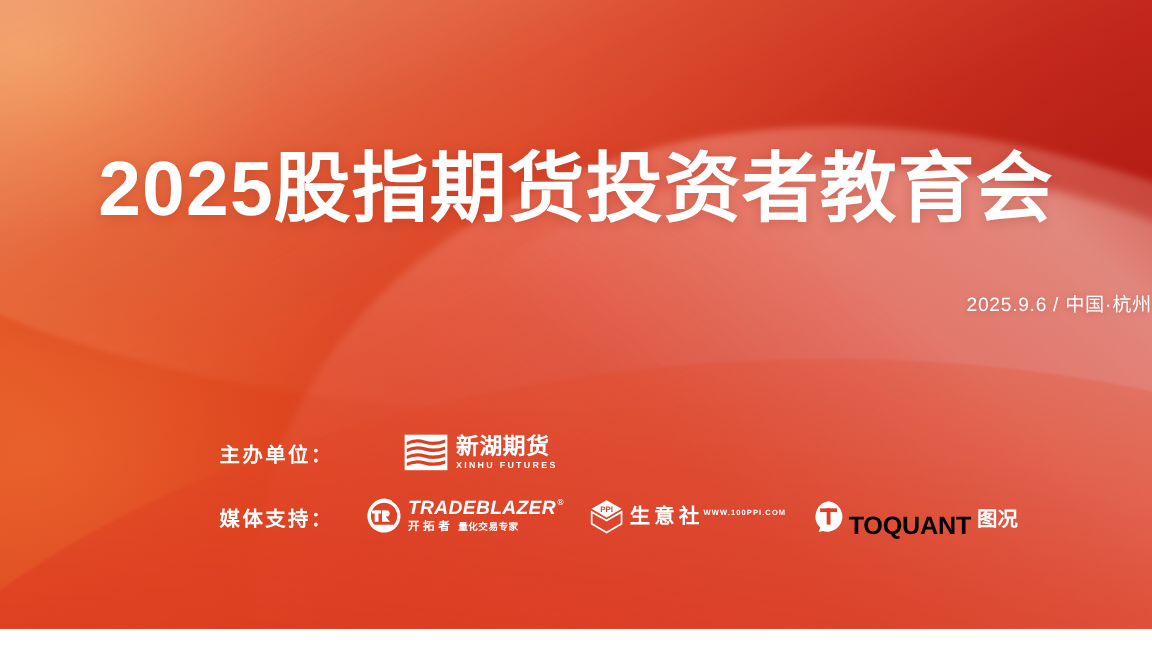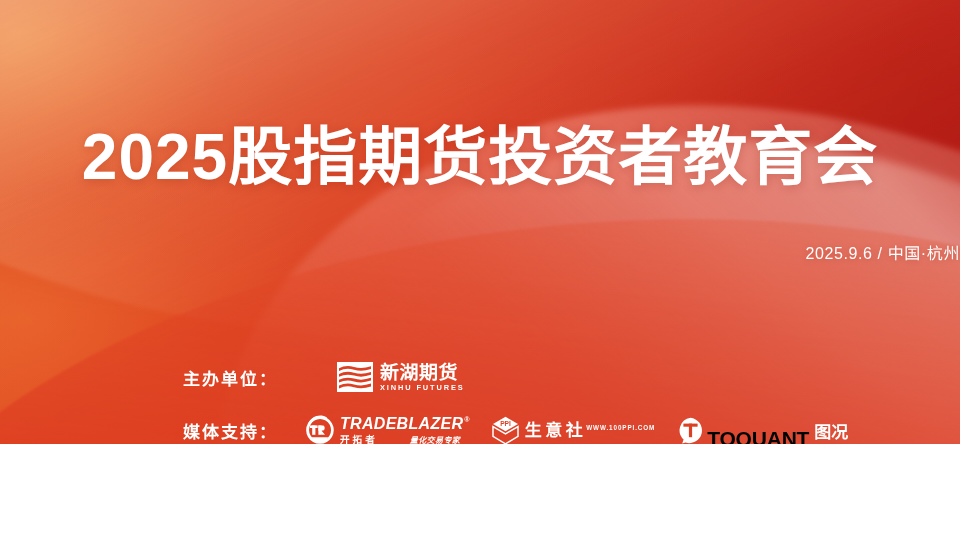--- a/index.html
+++ b/index.html
@@ -4,21 +4,21 @@
 <title>2025股指期货投资者教育会</title>
 <style>
   * { margin:0; padding:0; box-sizing:border-box; }
   html, body {
     width:960px; height:540px; overflow:hidden;
     font-family:"Liberation Sans", "DejaVu Sans", sans-serif;
   }
 
   #poster {
     position:relative;
-    width:960px; height:444px;
+    width:960px; height:524px;
     overflow:hidden;
     background:#DC4022;
   }
 
   
   .bg-layer { position:absolute; inset:0; pointer-events:none; }
 
   
   .bg-base {
     background:
@@ -322,21 +322,21 @@
     font-style:italic; letter-spacing:0.3px;
     display:flex; align-items:flex-start;
   }
   .tb-en sup { font-size:7px; margin-left:1px; line-height:1; }
   .tb-sub { display:flex; align-items:baseline; gap:4px; margin-top:3px; }
   .tb-cn {
     color:#FFF; font-size:9.6px; font-weight:700; letter-spacing:3px;
   }
   .tb-cn2 {
     color:#FFF; font-size:8px; font-weight:700;
-    font-style:italic; letter-spacing:0.4px;margin-left:28px;
+    letter-spacing:0.4px;
   }
 
   
   .logo-ppi { display:flex; align-items:center; gap:6px; }
   .ppi-mark { width:27px; height:29px; display:block; }
   .ppi-text { display:flex; flex-direction:row; line-height:1; }
   .ppi-cn {
     color:#FFF; font-size:17px; font-weight:700; letter-spacing:3.5px;
   }
   .ppi-en {

